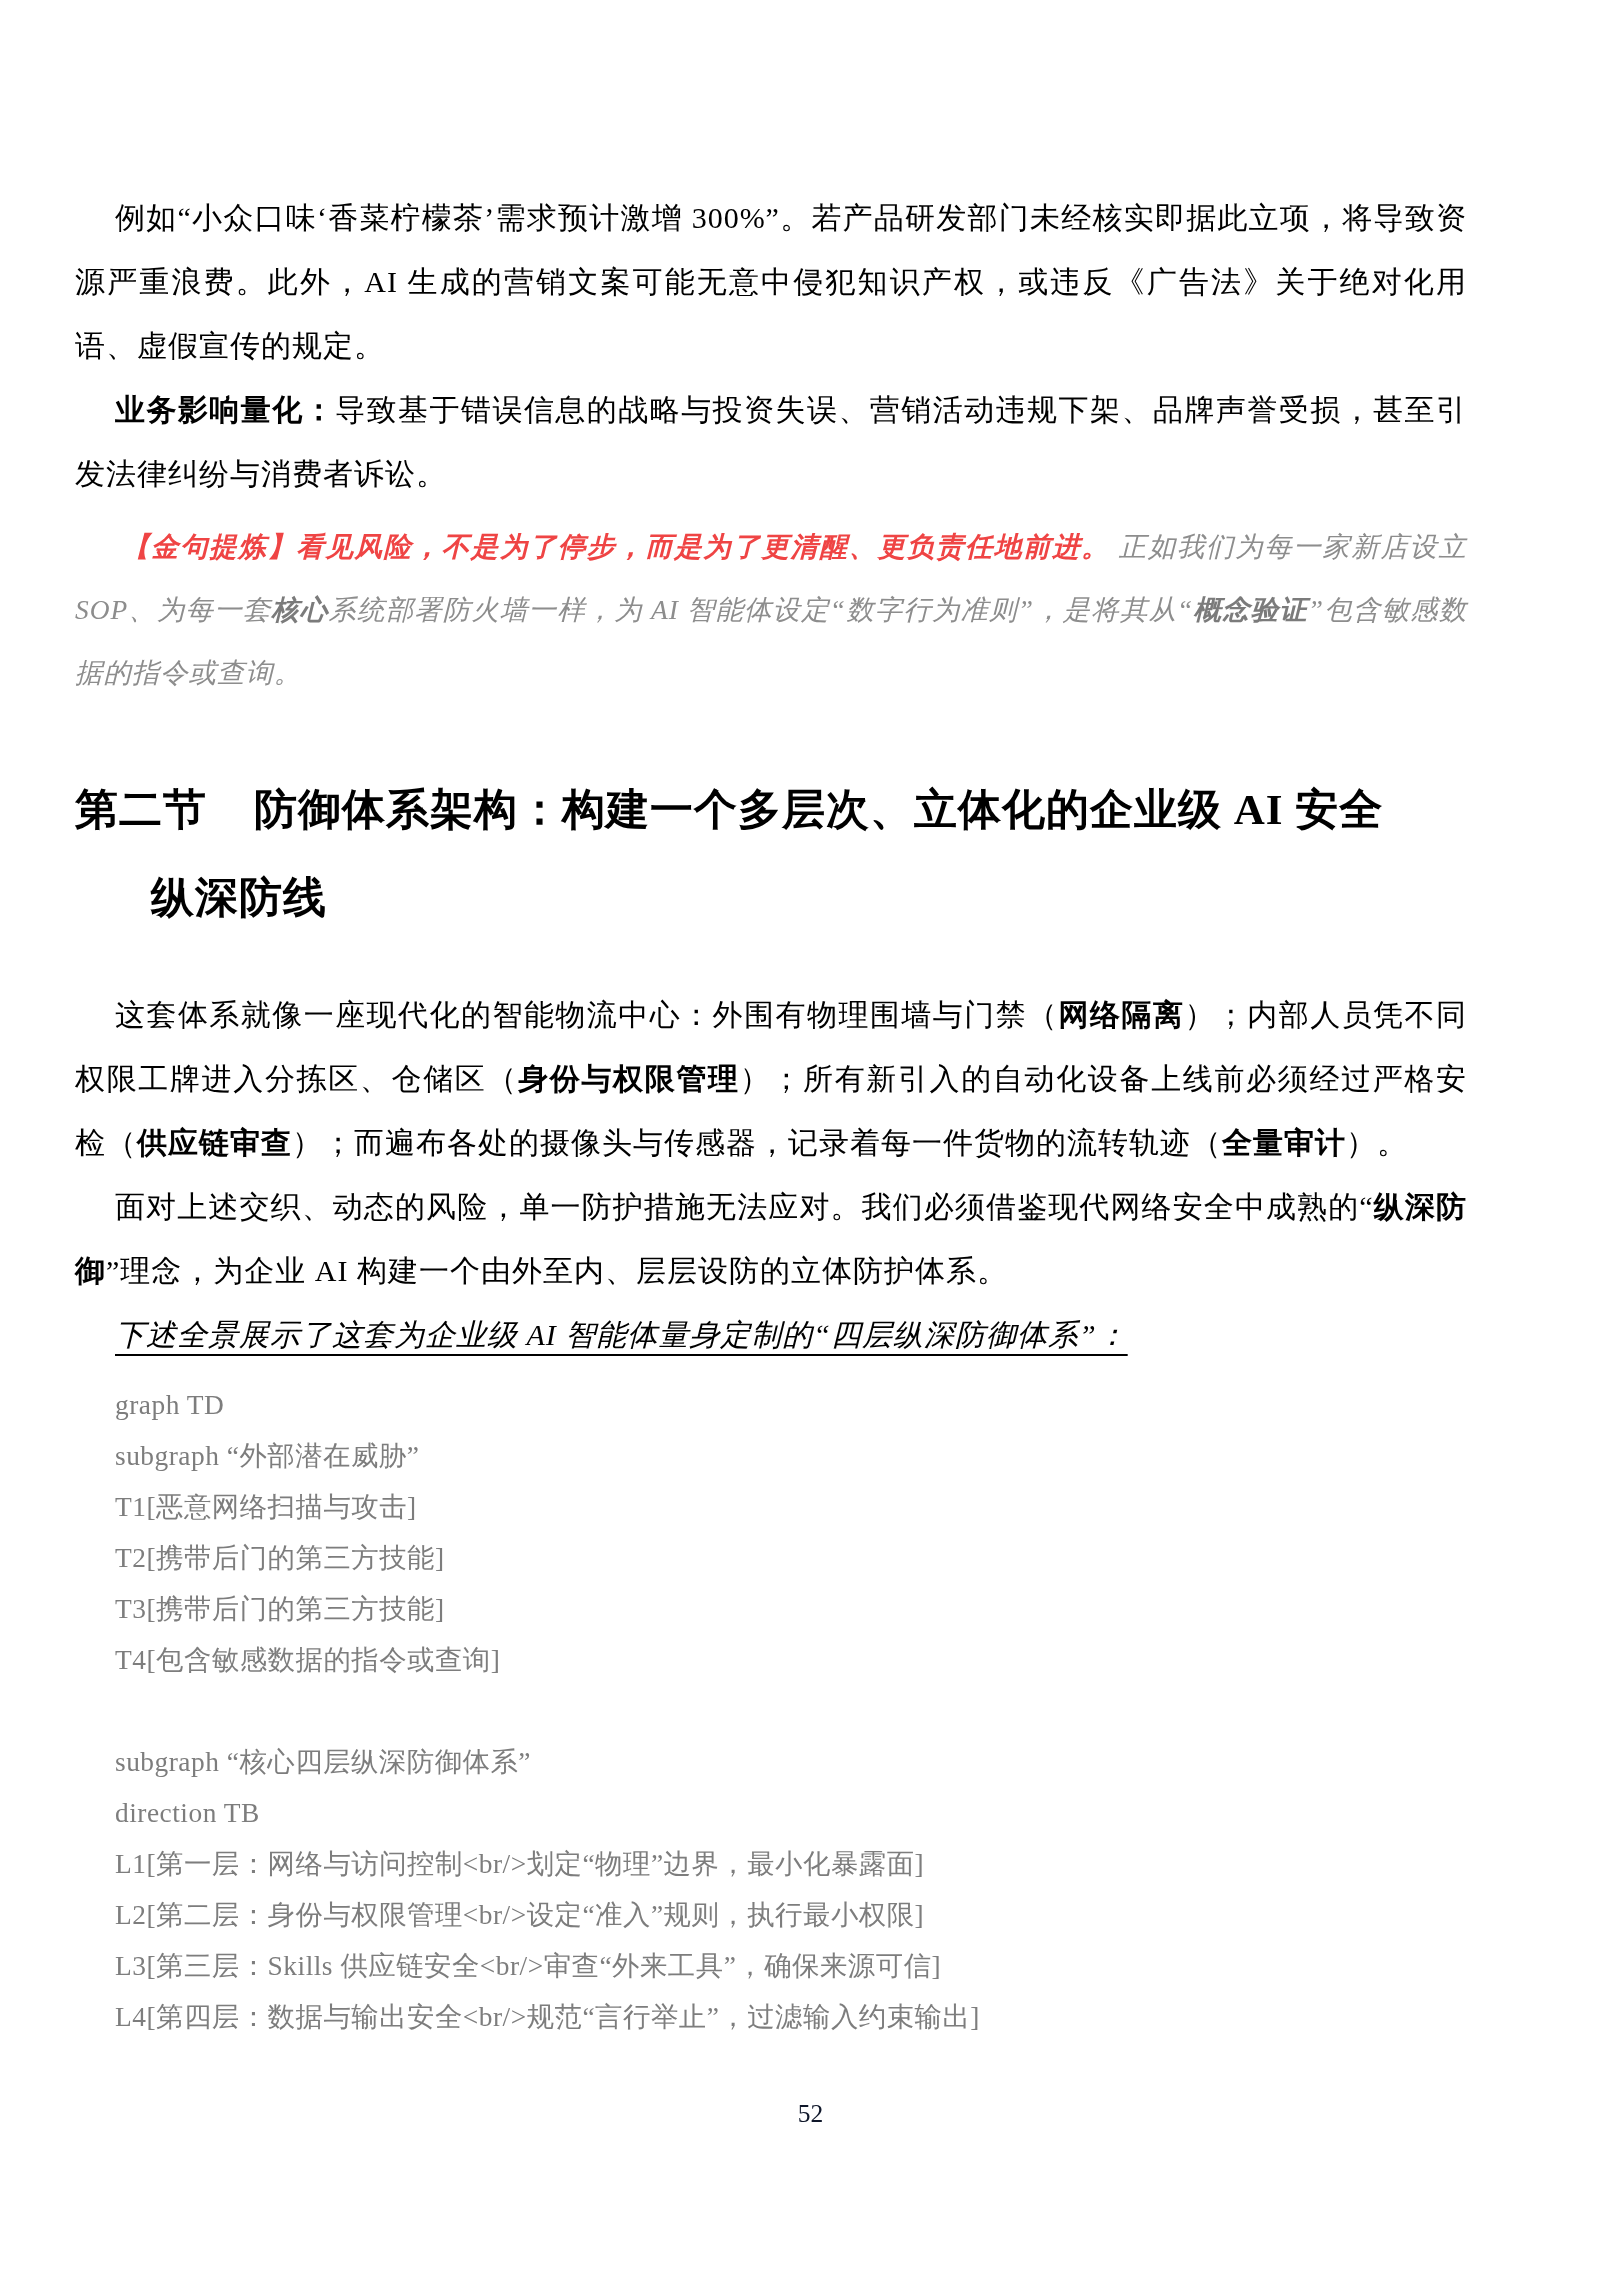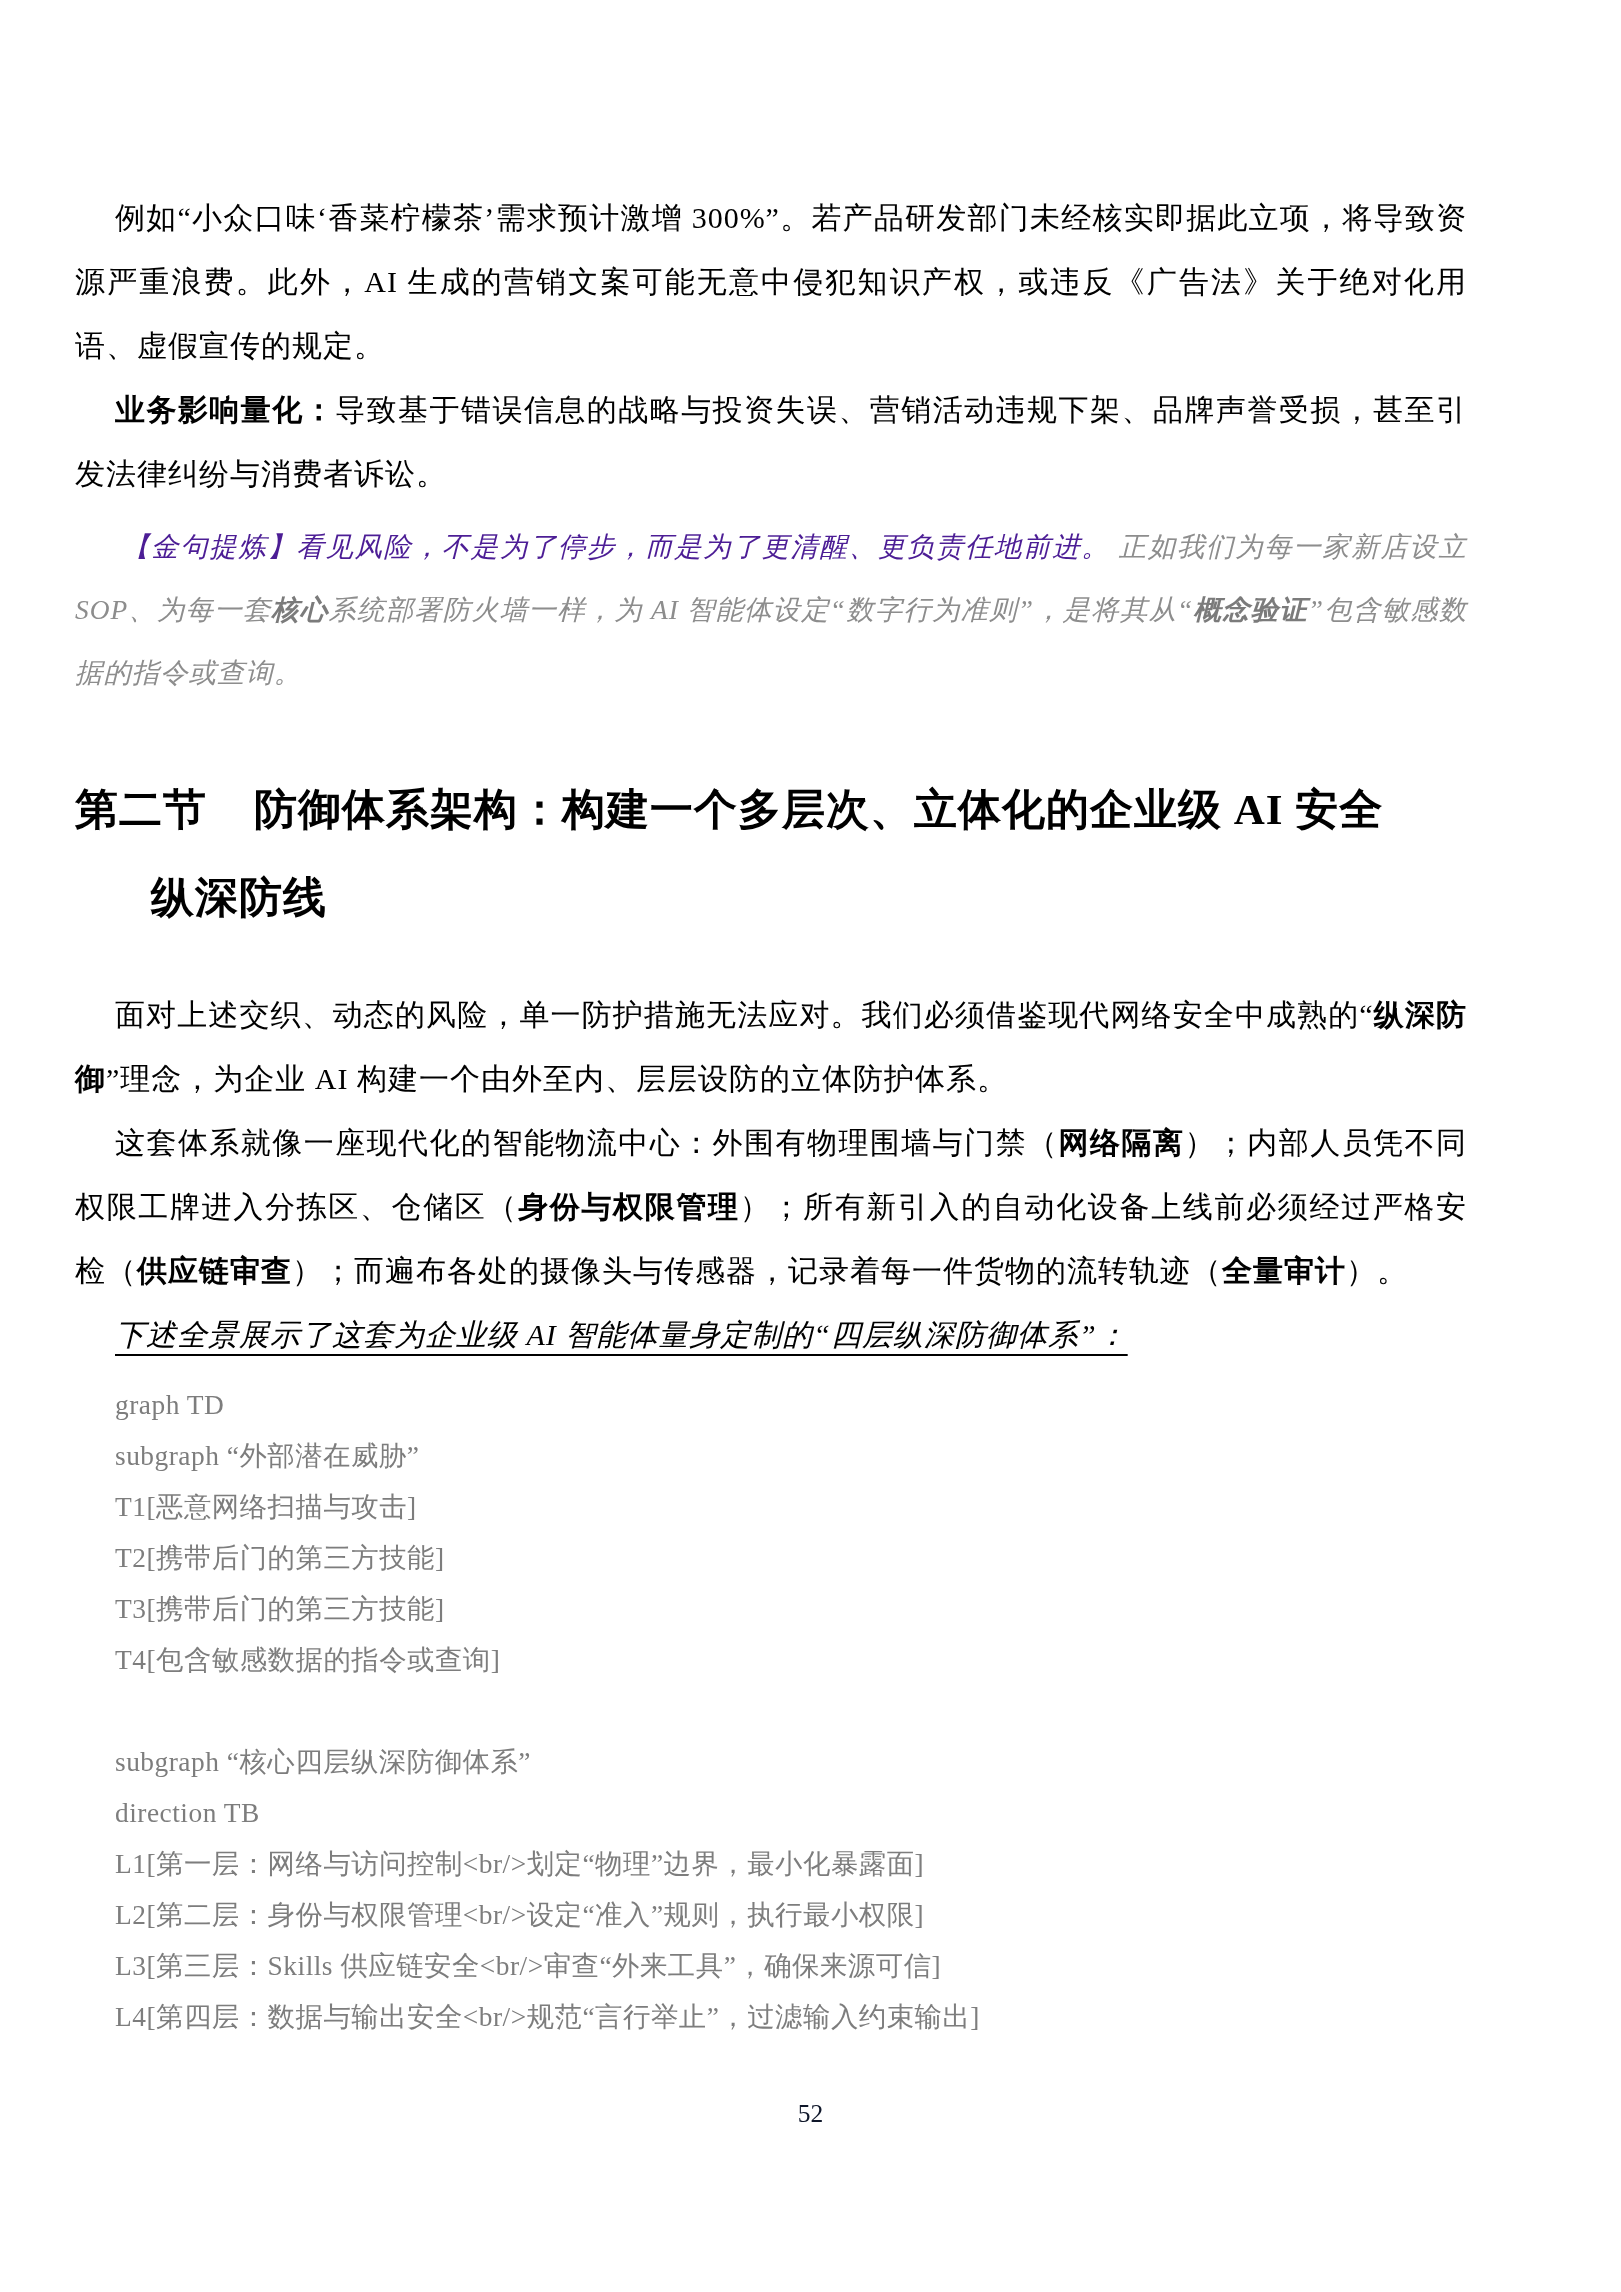--- a/index.html
+++ b/index.html
@@ -28,21 +28,21 @@
   .b { font-weight: bold; }
   .quote {
     margin-top: 9.8px;
     font-size: 27.4px;
     line-height: 63px;
     letter-spacing: 1px;
     text-align: justify;
     font-style: italic;
     text-indent: 47px;
   }
-  .quote-lead { font-weight: normal; color: #4c1d95; }
+  .quote-lead { font-weight: bold; color: #ef4444; }
   .quote-rest { color: #8d8d8d; }
   .quote-rest .b { color: #7b7b7b; }
   .section-heading {
     margin-top: 61px;
     font-size: 43px;
     font-weight: bold;
     line-height: 88px;
     color: #000000;
     letter-spacing: 1px;
   }
@@ -98,25 +98,25 @@
     <span class="quote-lead">【金句提炼】看见风险，不是为了停步，而是为了更清醒、更负责任地前进。</span><span class="quote-rest"><span> 正如我们为每一家新店设立 SOP、为每一套</span><span class="b">核心</span><span>系统部署防火墙一样，为 AI 智能体设定“数字行为准则”，是将其从“</span><span class="b">概念验证</span><span>”包含敏感数据的指令或查询。</span></span>
   </p>
 
   <h2 class="section-heading">
     <div class="h-line1"><span class="h-num">第二节</span><span>防御体系架构：构建一个多层次、立体化的企业级 AI 安全</span></div>
     <div class="h-line2">纵深防线</div>
   </h2>
 
   <div class="body-block">
     <p class="para indent">
-      <span>面对上述交织、动态的风险，单一防护措施无法应对。我们必须借鉴现代网络安全中成熟的“</span><span class="b">纵深防御</span><span>”理念，为企业 AI 构建一个由外至内、层层设防的立体防护体系。</span>
+      <span>这套体系就像一座现代化的智能物流中心：外围有物理围墙与门禁（</span><span class="b">网络隔离</span><span>）；内部人员凭不同权限工牌进入分拣区、仓储区（</span><span class="b">身份与权限管理</span><span>）；所有新引入的自动化设备上线前必须经过严格安检（</span><span class="b">供应链审查</span><span>）；而遍布各处的摄像头与传感器，记录着每一件货物的流转轨迹（</span><span class="b">全量审计</span><span>）。</span>
     </p>
 
     <p class="para indent">
-      <span>这套体系就像一座现代化的智能物流中心：外围有物理围墙与门禁（</span><span class="b">网络隔离</span><span>）；内部人员凭不同权限工牌进入分拣区、仓储区（</span><span class="b">身份与权限管理</span><span>）；所有新引入的自动化设备上线前必须经过严格安检（</span><span class="b">供应链审查</span><span>）；而遍布各处的摄像头与传感器，记录着每一件货物的流转轨迹（</span><span class="b">全量审计</span><span>）。</span>
+      <span>面对上述交织、动态的风险，单一防护措施无法应对。我们必须借鉴现代网络安全中成熟的“</span><span class="b">纵深防御</span><span>”理念，为企业 AI 构建一个由外至内、层层设防的立体防护体系。</span>
     </p>
 
     <p class="underline-para">
       <span>下述全景展示了这套为企业级 AI 智能体量身定制的“四层纵深防御体系”：</span>
     </p>
 
     <div class="code-block">
       <div class="code-line">graph TD</div>
       <div class="code-line">subgraph “外部潜在威胁”</div>
       <div class="code-line">T1[恶意网络扫描与攻击]</div>

